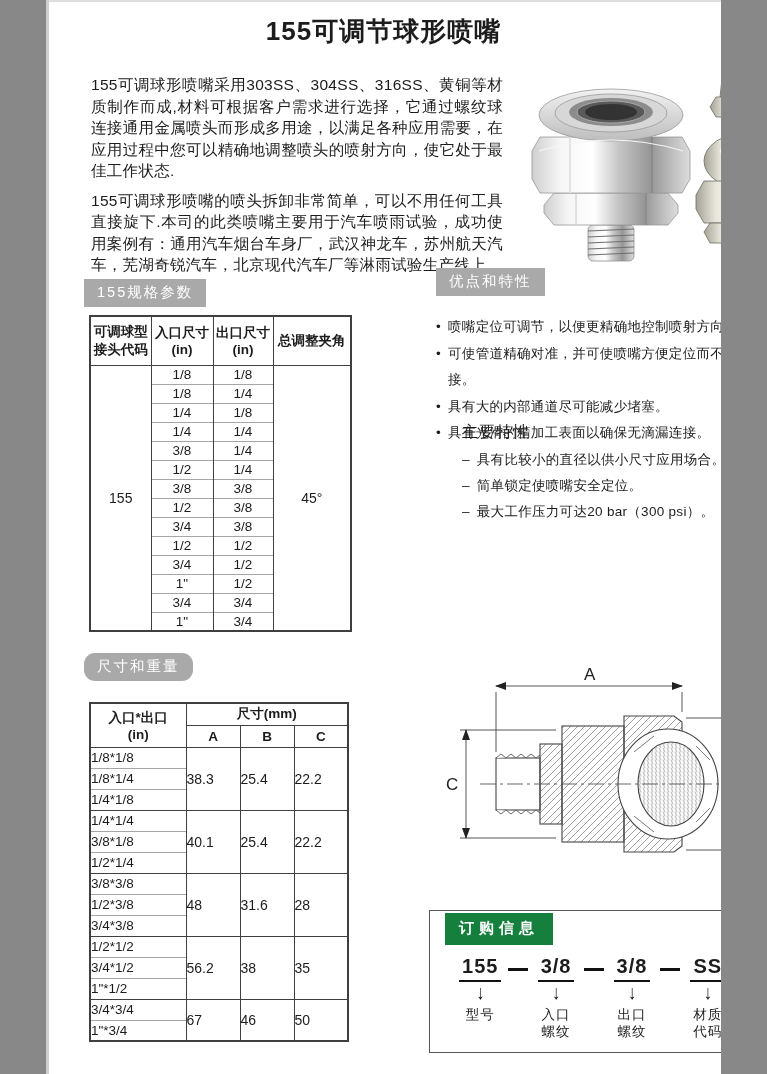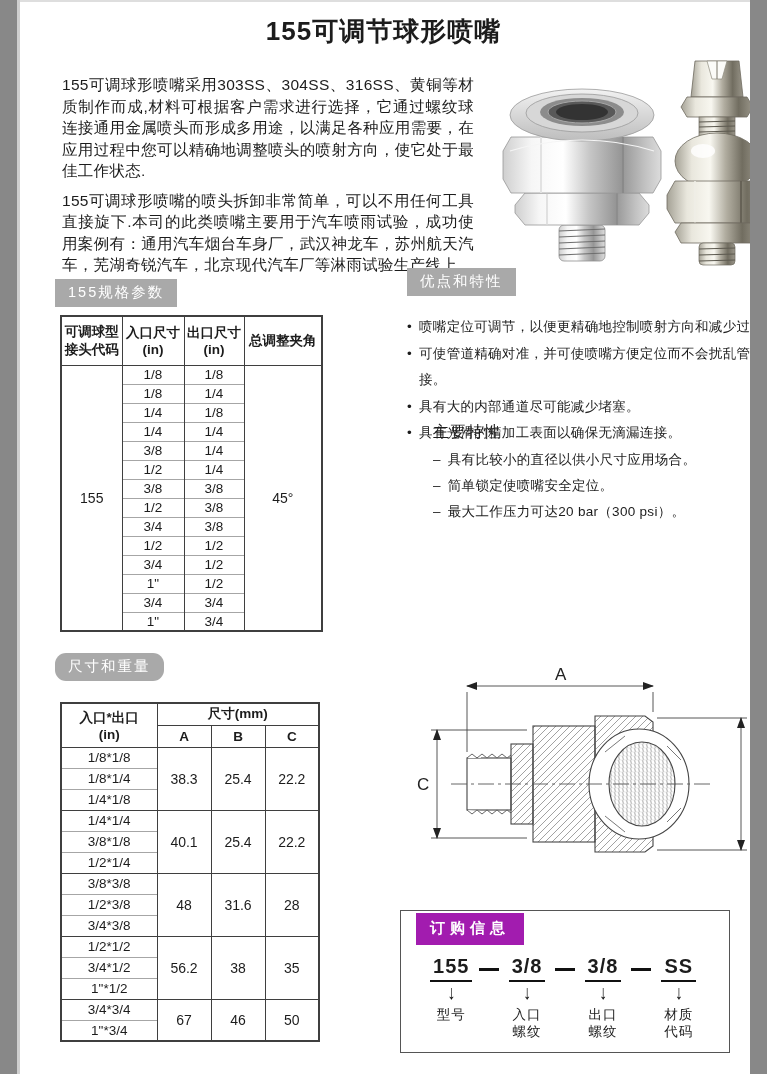--- a/index.html
+++ b/index.html
@@ -1,19 +1,19 @@
 <!DOCTYPE html>
 <html><head>
 <meta charset="utf-8">
 <style>
   * { margin:0; padding:0; box-sizing:border-box; }
   html,body { background:#888; }
   body { display:flex; justify-content:center; }
   .page {
-    position:relative; width:733px; height:1074px; background:#fff;
+    position:relative; width:675px; height:1074px; background:#fff;
     font-family:"Liberation Sans", sans-serif; color:#1c1c1c; overflow:hidden;
     box-shadow: inset 3px 0 0 #cfcfcf, inset 0 2px 0 #dedede;
   }
   
   .title {
     position:absolute; top:14px; left:0; width:100%;
     text-align:center; font-size:26px; font-weight:bold; letter-spacing:1px;
   }
   
   .intro {
@@ -46,21 +46,21 @@
   .spec-table td.code-cell, .spec-table td.angle-cell { font-size:14px; }
   .pre { white-space:pre-line; }
   .dim-table { position:absolute; left:43px; top:702px; border:2px solid #3f3f3f; }
   .dim-table th {
     border:1px solid #3f3f3f; font-size:13.5px; font-weight:bold;
     height:22px; text-align:center; vertical-align:middle;
   }
   .dim-table th.col1 { font-weight:bold; }
   .dim-table td {
     border-left:1px solid #3f3f3f; border-right:1px solid #3f3f3f;
-    font-size:13.5px; height:21px; text-align:center; vertical-align:middle;margin-left:40px;
+    font-size:13.5px; height:21px; text-align:left; vertical-align:middle;margin-left:40px;
   }
   .dim-table td.pair { border-top:1px solid #a6a6a6; }
   .dim-table td.group-start { border-top:1px solid #3f3f3f; }
   .dim-table td.val { font-size:14px; }
   
   .features { position:absolute; left:390px; top:314px; width:378px; }
   .features ul { list-style:none; }
   .features li {
     display:flex; gap:7px; font-size:13.5px; line-height:26.5px; letter-spacing:0.3px;
   }
@@ -69,21 +69,21 @@
   .key-list li { display:flex; gap:7px; font-size:13.5px; line-height:26px; letter-spacing:0.3px; }
   
   .diagram { position:absolute; left:392px; top:656px; }
   .dim-label { font-size:17px; fill:#222; font-family:"Liberation Sans",sans-serif; }
   
   .order-box {
     position:absolute; left:383px; top:910px; width:330px; height:143px;
     border:1.5px solid #555; background:#fff;
   }
   .badge-order {
-    position:absolute; left:15px; top:2px; background:#a21caf; color:#fff;
+    position:absolute; left:15px; top:2px; background:#15803d; color:#fff;
     font-size:15px; font-weight:bold; letter-spacing:5px; padding:6px 14px 7px;
   }
   .order-row {
     position:absolute; left:22px; right:22px; top:44px;
     display:flex; justify-content:space-between; align-items:flex-start;
   }
   .order-col { width:58px; text-align:center; }
   .order-value {
     display:inline-block; font-size:20px; font-weight:bold; letter-spacing:1px;
     border-bottom:2.5px solid #111; padding:0 3px 2px;

